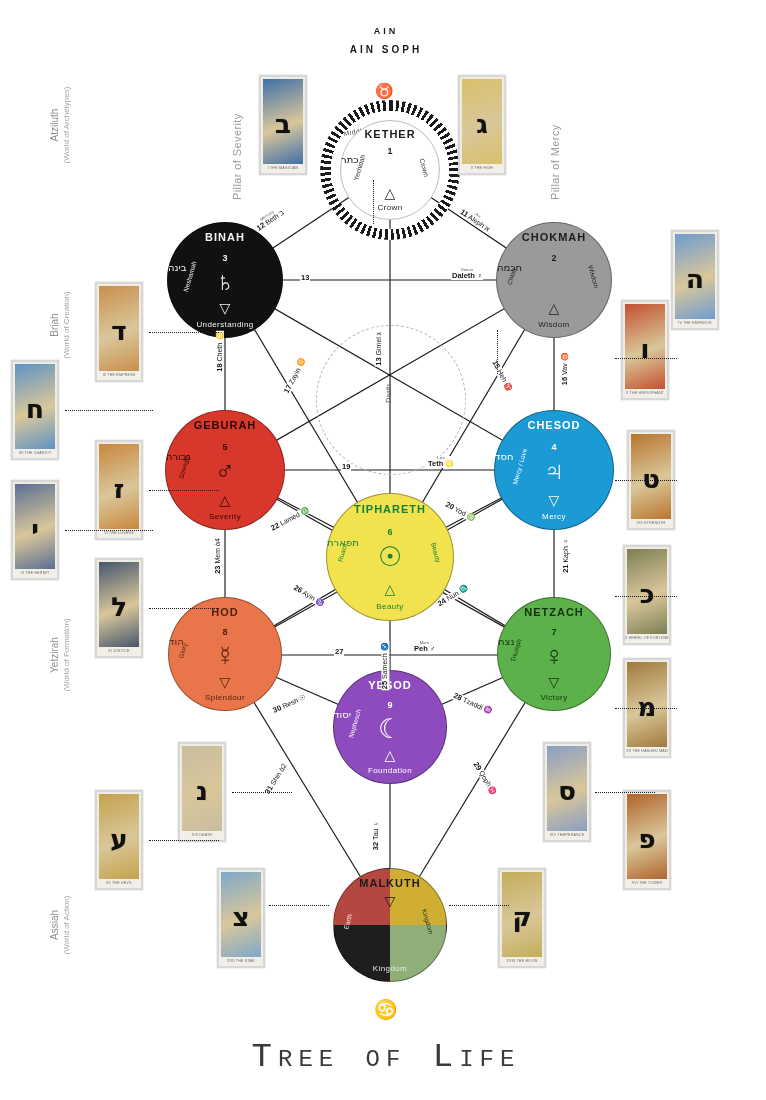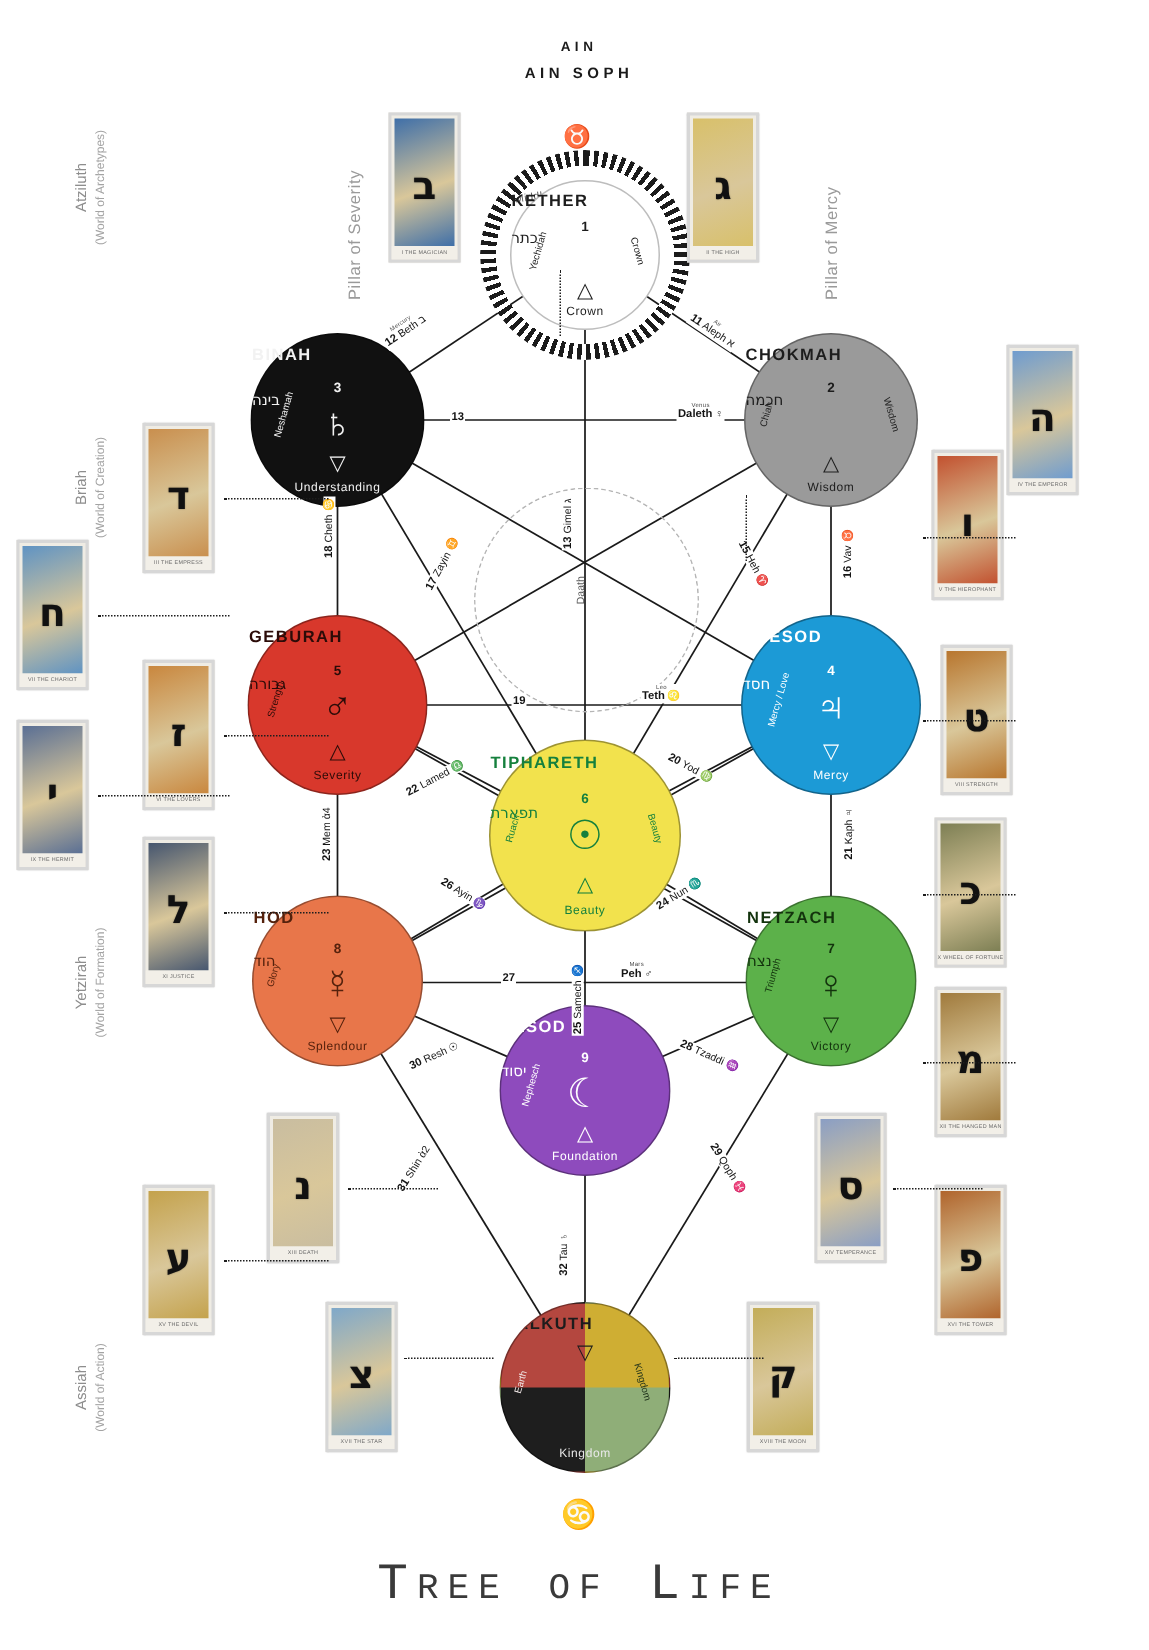--- a/index.html
+++ b/index.html
@@ -91,21 +91,21 @@
 
   
   .seph{
     position:absolute;
     border-radius:50%;
     box-sizing:border-box;
     border:1px solid rgba(0,0,0,.35);
   }
   .seph .name{
     position:absolute;left:0;right:0;top:7%;
-    text-align:left;font-size:11px;letter-spacing:1px;
+    text-align:center;font-size:11px;letter-spacing:1px;
     font-weight:600;
   }
   .seph .num{
     position:absolute;left:0;right:0;top:26%;
     text-align:center;font-size:9px;font-weight:700;
   }
   .seph .heb{
     position:absolute;left:0;right:0;top:34%;
     text-align:left;font-size:10px;font-family:"DejaVu Sans",sans-serif;
   }

